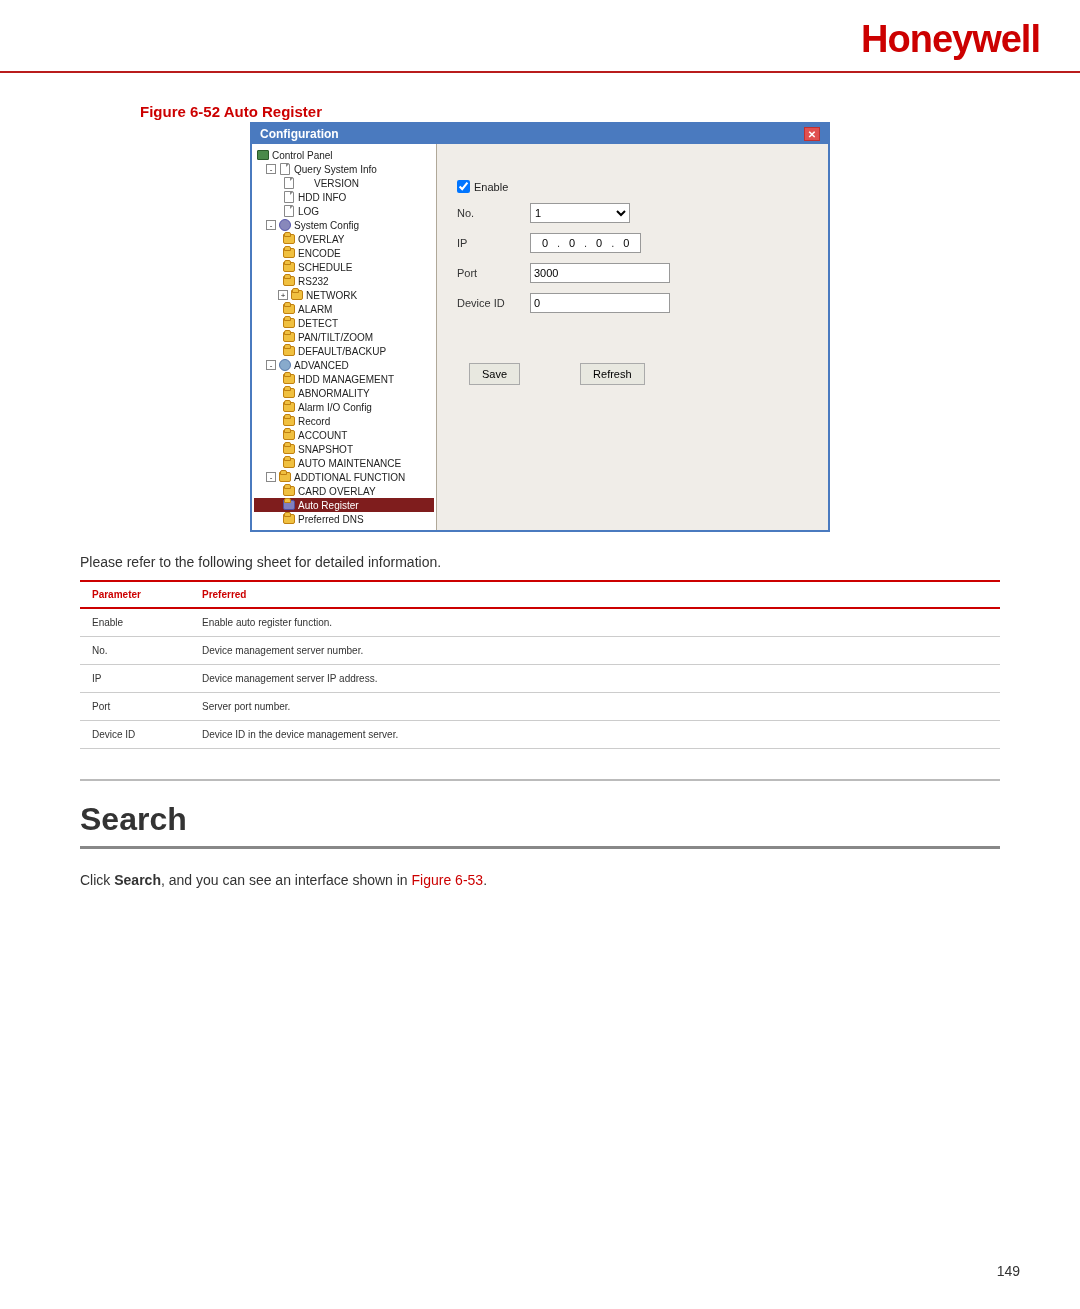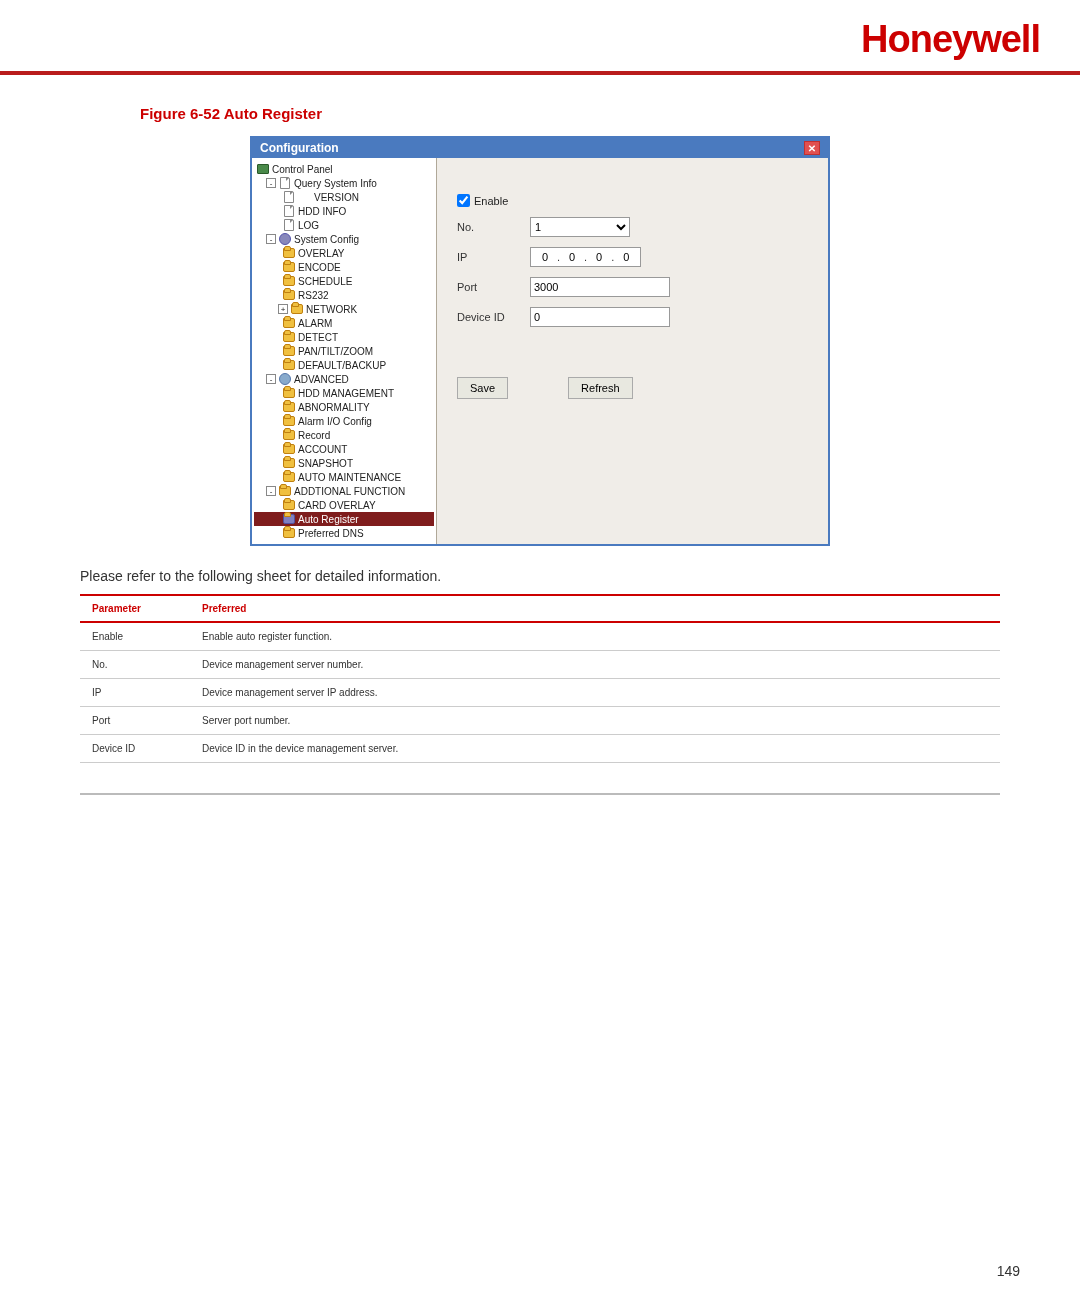--- a/index.html
+++ b/index.html
@@ -10,41 +10,41 @@
       min-height: 1309px;
       position: relative;
       color: #222;
     }
 
     
     .header {
       display: flex;
       justify-content: flex-end;
       padding: 18px 40px 10px 40px;
-      border-bottom: 4px solid #b91c1c;
+      border-bottom: 2px solid #b91c1c;
     }
     .logo {
       font-size: 38px;
       font-weight: 900;
       color: #cc0000;
       letter-spacing: -1px;
       font-family: Arial Black, Arial, sans-serif;
     }
 
     
     .main-content {
       padding: 30px 80px 30px 80px;
     }
 
     
     .figure-title {
       font-size: 15px;
       font-weight: bold;
       color: #c00;
-      margin-bottom: 14px;
+      margin-bottom: 2px;
       margin-left: 60px;
     }
 
     
     .config-dialog {
       border: 2px solid #4a7abf;
       background: #f0ede8;
       width: 580px;
       margin: 0 auto 22px auto;
       font-size: 11px;
@@ -205,20 +205,21 @@
       background: #e8e8e0;
       padding: 2px 12px;
       font-size: 11px;
       cursor: pointer;
       height: 22px;
     }
     .config-btns {
       display: flex;
       gap: 60px;
       margin-top: 10px;
+      margin-left: 12px;
     }
 
     
     .refer-text {
       font-size: 14px;
       color: #333;
       margin: 16px 0 10px 0;
     }
 
     
@@ -551,15 +552,21 @@
         </tr>
         <tr>
           <td>Device ID</td>
           <td>Device ID in the device management server.</td>
         </tr>
       </tbody>
   </table>
 
   <hr class="section-divider">
 
+  <div class="search-section">
+    <div class="search-title">Search</div>
+    <p class="search-desc">
+      <span>Click </span><span class="bold">Search</span><span>, and you can see an interface shown in </span><span class="red-link">Figure 6-53</span><span>.</span>
+    </p>
+  </div>
 </div>
 
 <div class="page-number">149</div>
 
 </body></html>

